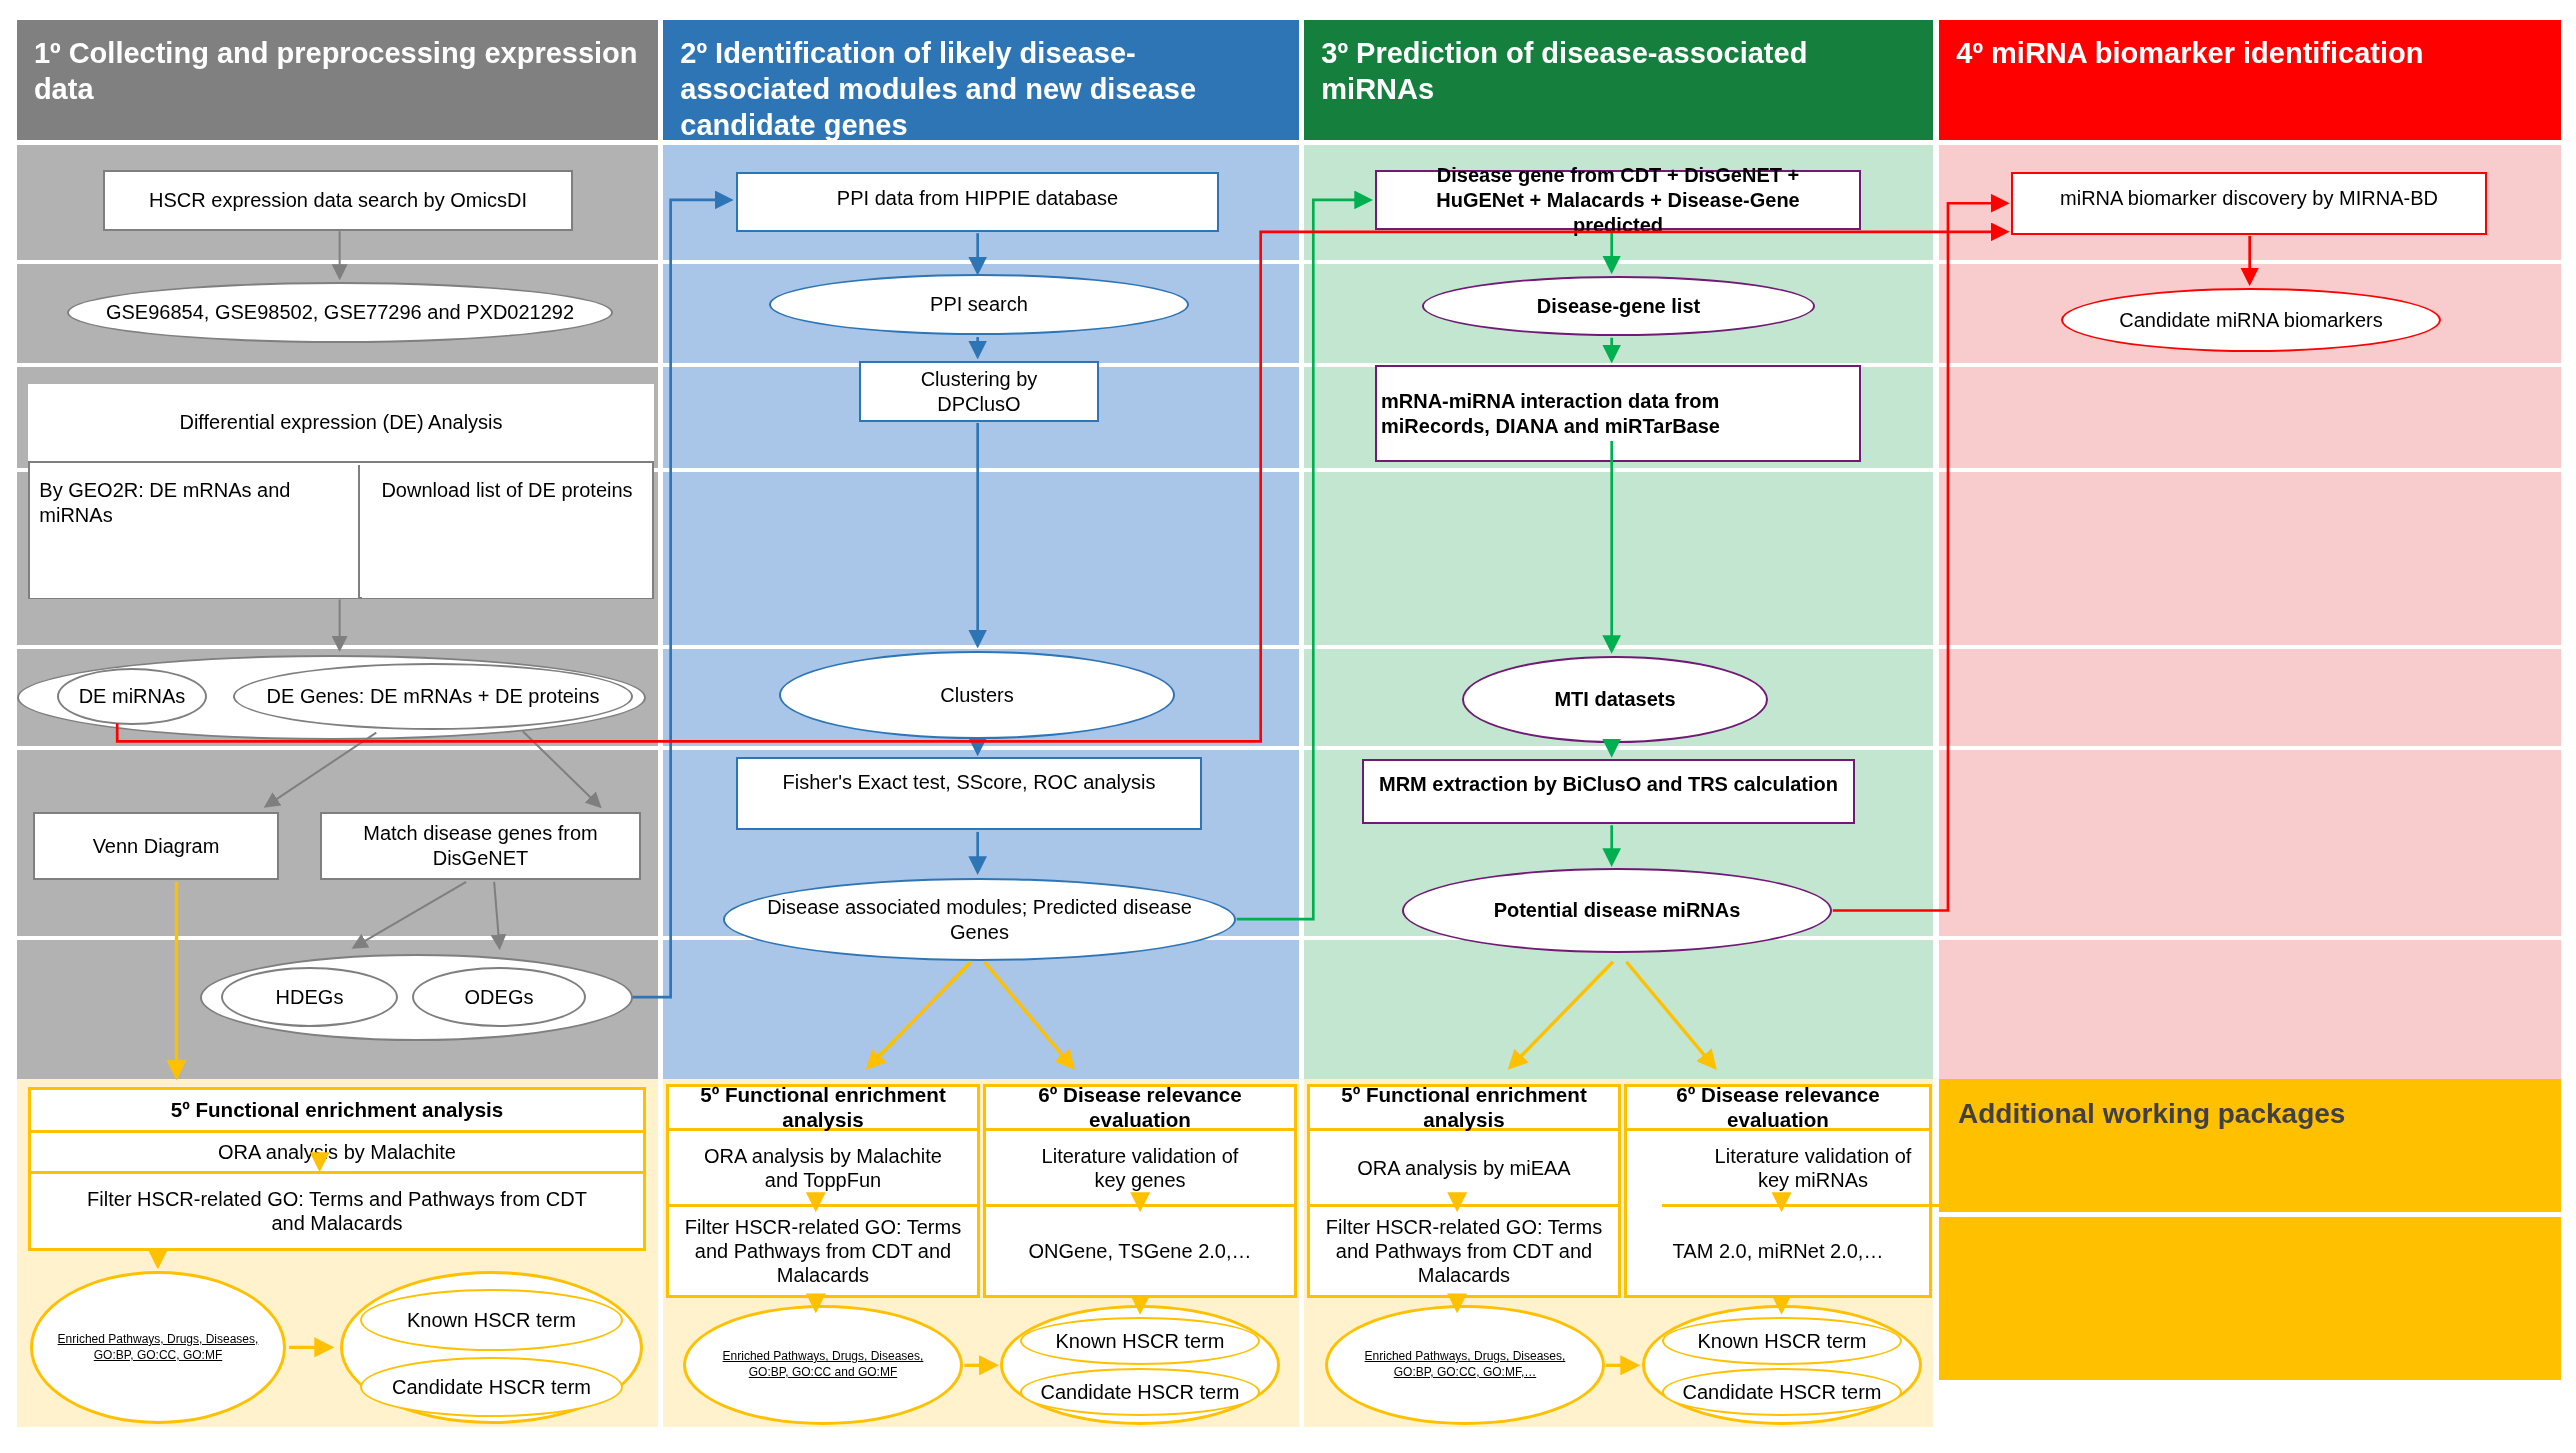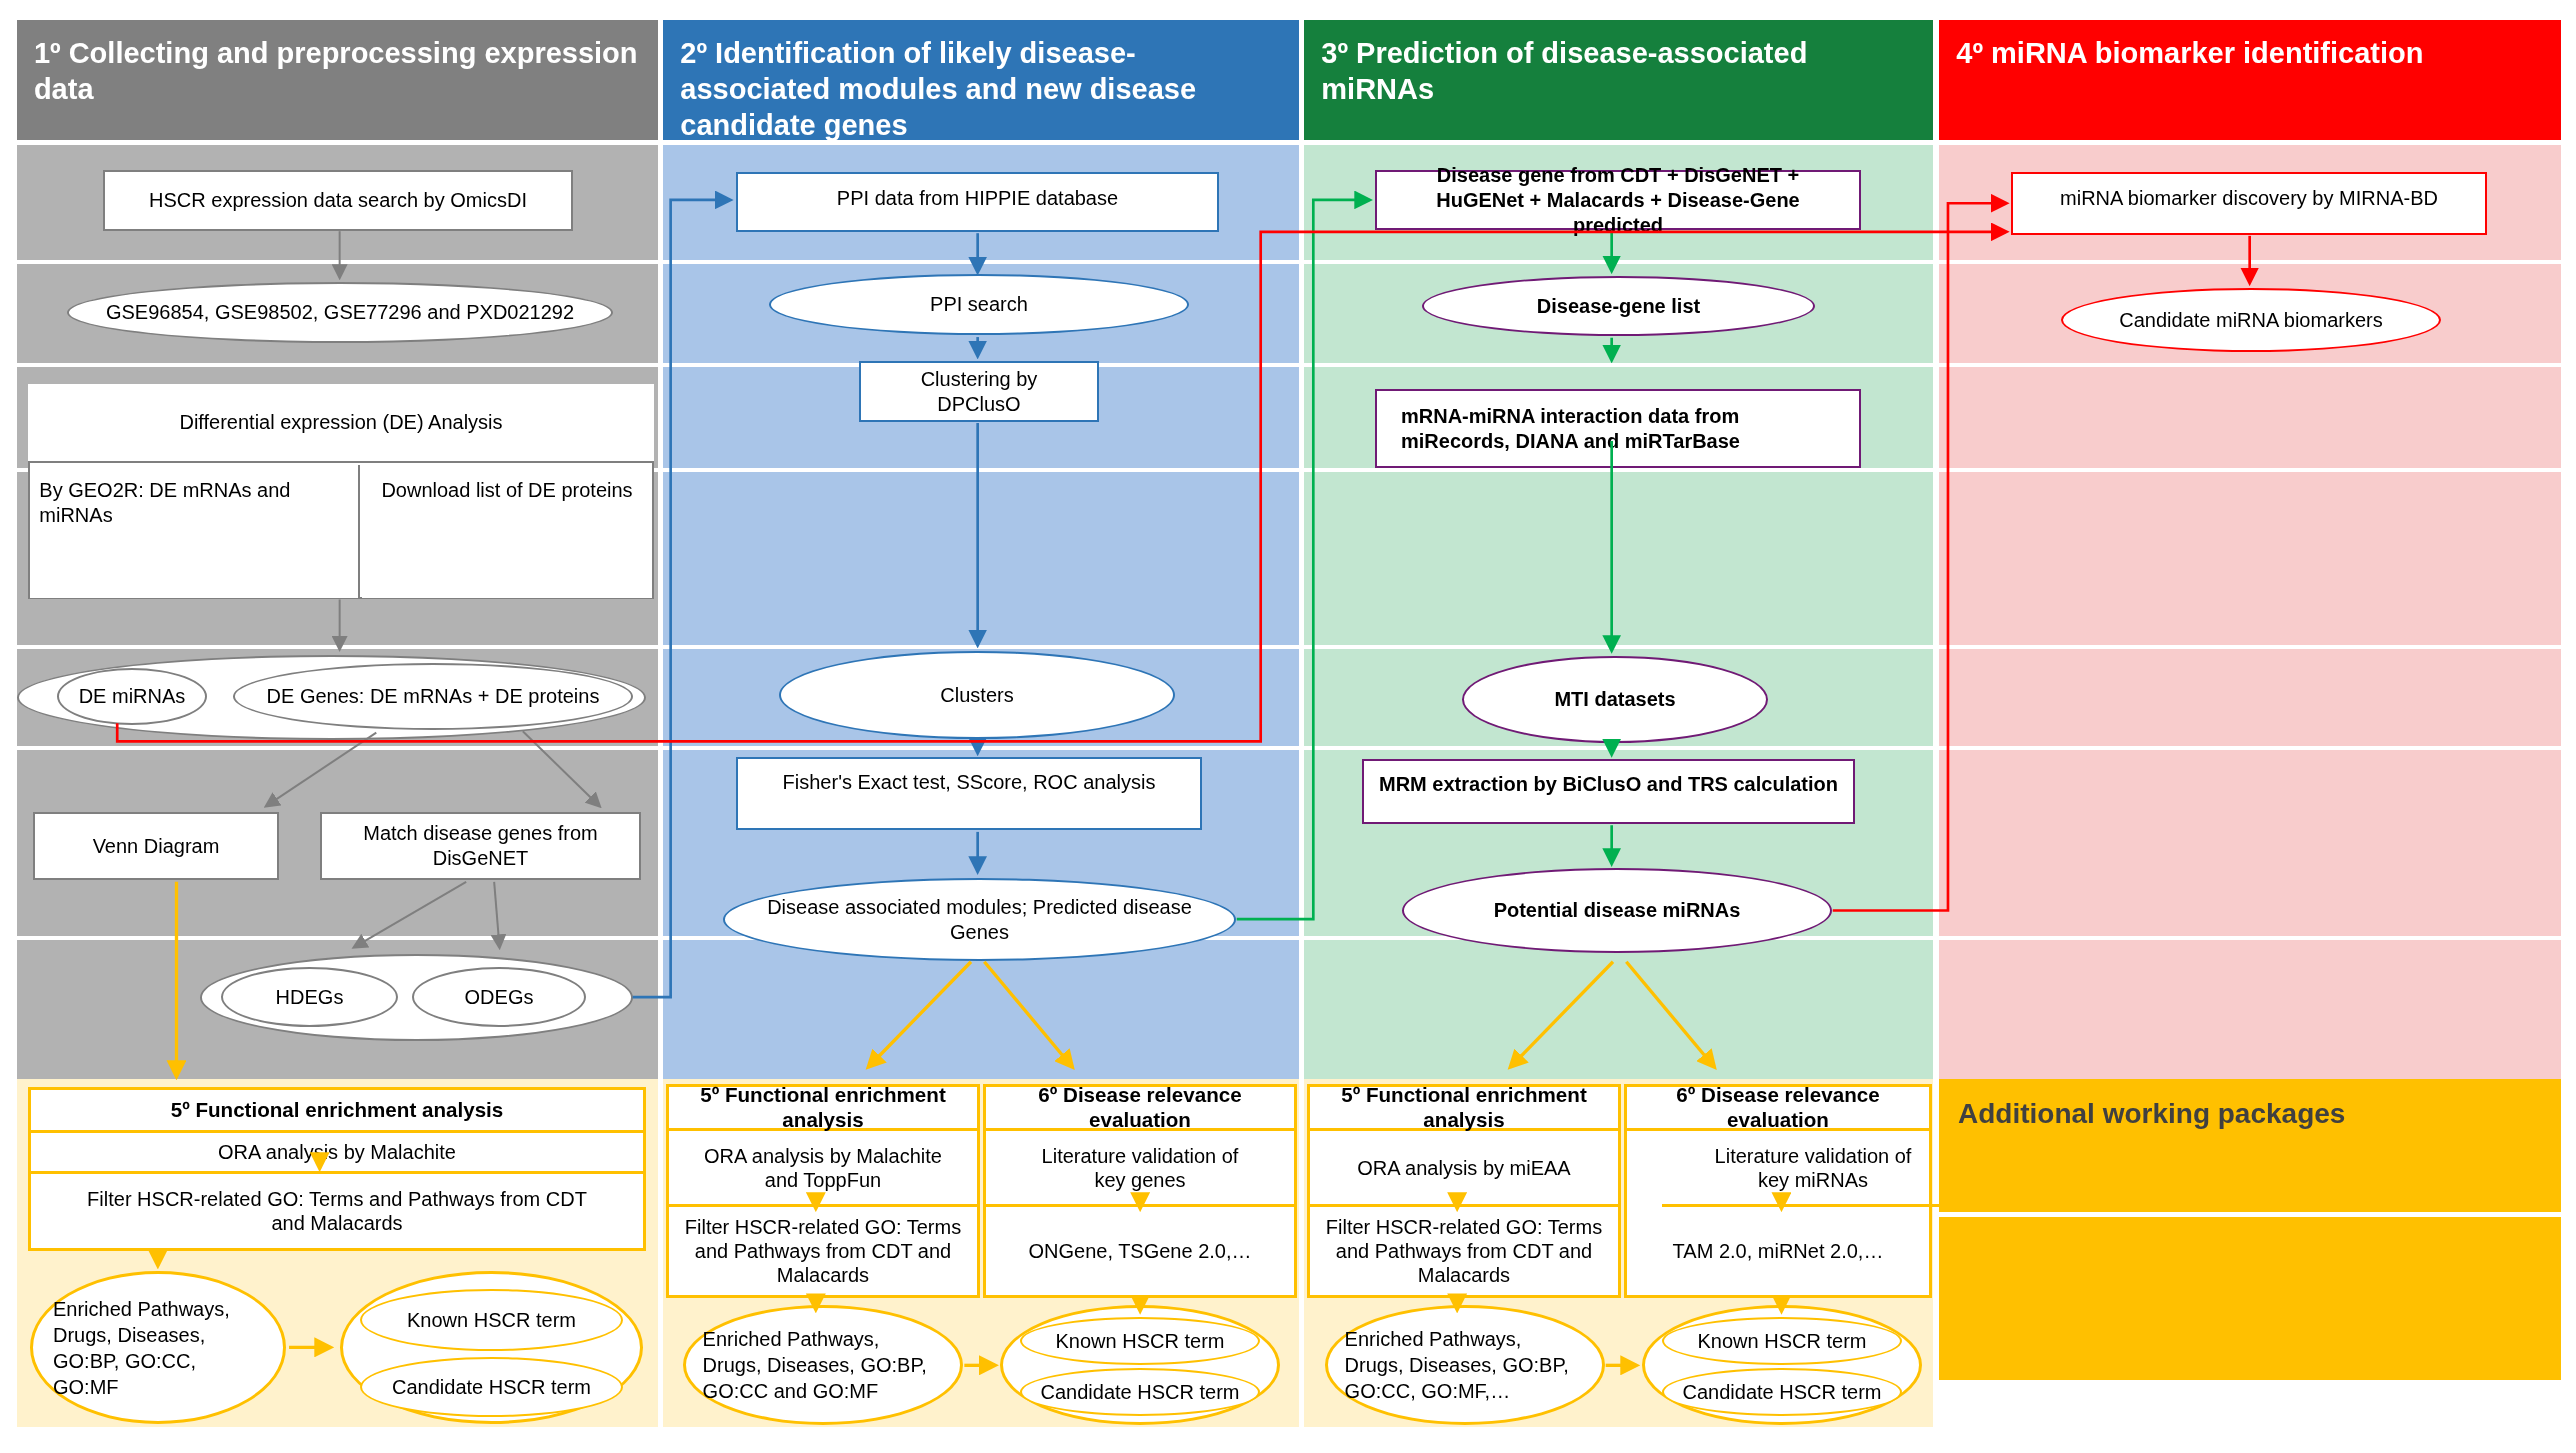--- a/index.html
+++ b/index.html
@@ -25,22 +25,22 @@
   .redbox{border:2px solid #FF0000;}
   .ellipse{border-radius:50%;}
   .pkg{position:absolute;background:#ffffff;border:3.3px solid #FFC000;box-sizing:border-box;z-index:10;}
   .pkgrow{
     position:absolute;left:0;width:100%;display:flex;align-items:center;justify-content:center;
     text-align:center;font-size:20px;line-height:1.2;box-sizing:border-box;border-bottom:3.3px solid #FFC000;
   }
   .pkgrow:last-child{border-bottom:none;}
   .pkgtitle{font-weight:bold;font-size:20.6px;}
   .oell{position:absolute;background:#fff;border:3.3px solid #FFC000;border-radius:50%;
-    display:flex;align-items:center;justify-content:center;
-    font-size:20px;line-height:1.3;box-sizing:border-box;z-index:10;}
+    display:flex;align-items:center;justify-content:center;text-align:center;
+    font-size:12px;line-height:1.3;box-sizing:border-box;z-index:10;text-decoration:underline;}
   .inner-ell{position:absolute;background:#fff;border-radius:50%;display:flex;align-items:center;
     justify-content:center;text-align:center;font-size:20px;box-sizing:border-box;z-index:12;}
   .orange-ell{border:2.7px solid #FFC000;}
   #connectors{position:absolute;left:0;top:0;z-index:40;pointer-events:none;}
   .bandtitle{
     position:absolute;color:#404040;font-weight:bold;font-size:28px;z-index:11;
   }
 </style>
 </head>
 <body>
@@ -186,21 +186,21 @@
   <div class="inner-ell orange-ell" style="left:1020px;top:1368px;width:240px;height:48px;">
       <span>Candidate HSCR term</span>
     </div>
 
   <div class="node greenbox" style="left:1375px;top:170px;width:486px;height:60px;padding:0 20px;">
       <span>Disease gene from CDT + DisGeNET + HuGENet + Malacards + Disease-Gene predicted</span>
     </div>
   <div class="node greenbox ellipse" style="left:1422px;top:276px;width:393px;height:60px;">
       <span>Disease-gene list</span>
     </div>
-  <div class="node greenbox" style="left:1375px;top:365px;width:486px;height:79px;justify-content:flex-start;text-align:left;padding-left:24px;padding-right:60px;margin-top:24px;">
+  <div class="node greenbox" style="left:1375px;top:365px;width:486px;height:97px;justify-content:flex-start;text-align:left;padding-left:4px;padding-right:60px;">
       <span>mRNA-miRNA interaction data from miRecords, DIANA and miRTarBase</span>
     </div>
   <div class="node greenbox ellipse" style="left:1462px;top:656px;width:306px;height:87px;">
       <span>MTI datasets</span>
     </div>
   <div class="node greenbox" style="left:1362px;top:759px;width:493px;height:65px;align-items:flex-start;padding-top:10.7px;">
       <span>MRM extraction by BiClusO and TRS calculation</span>
     </div>
   <div class="node greenbox ellipse" style="left:1402px;top:868px;width:430px;height:85px;">
       <span>Potential disease miRNAs</span>

